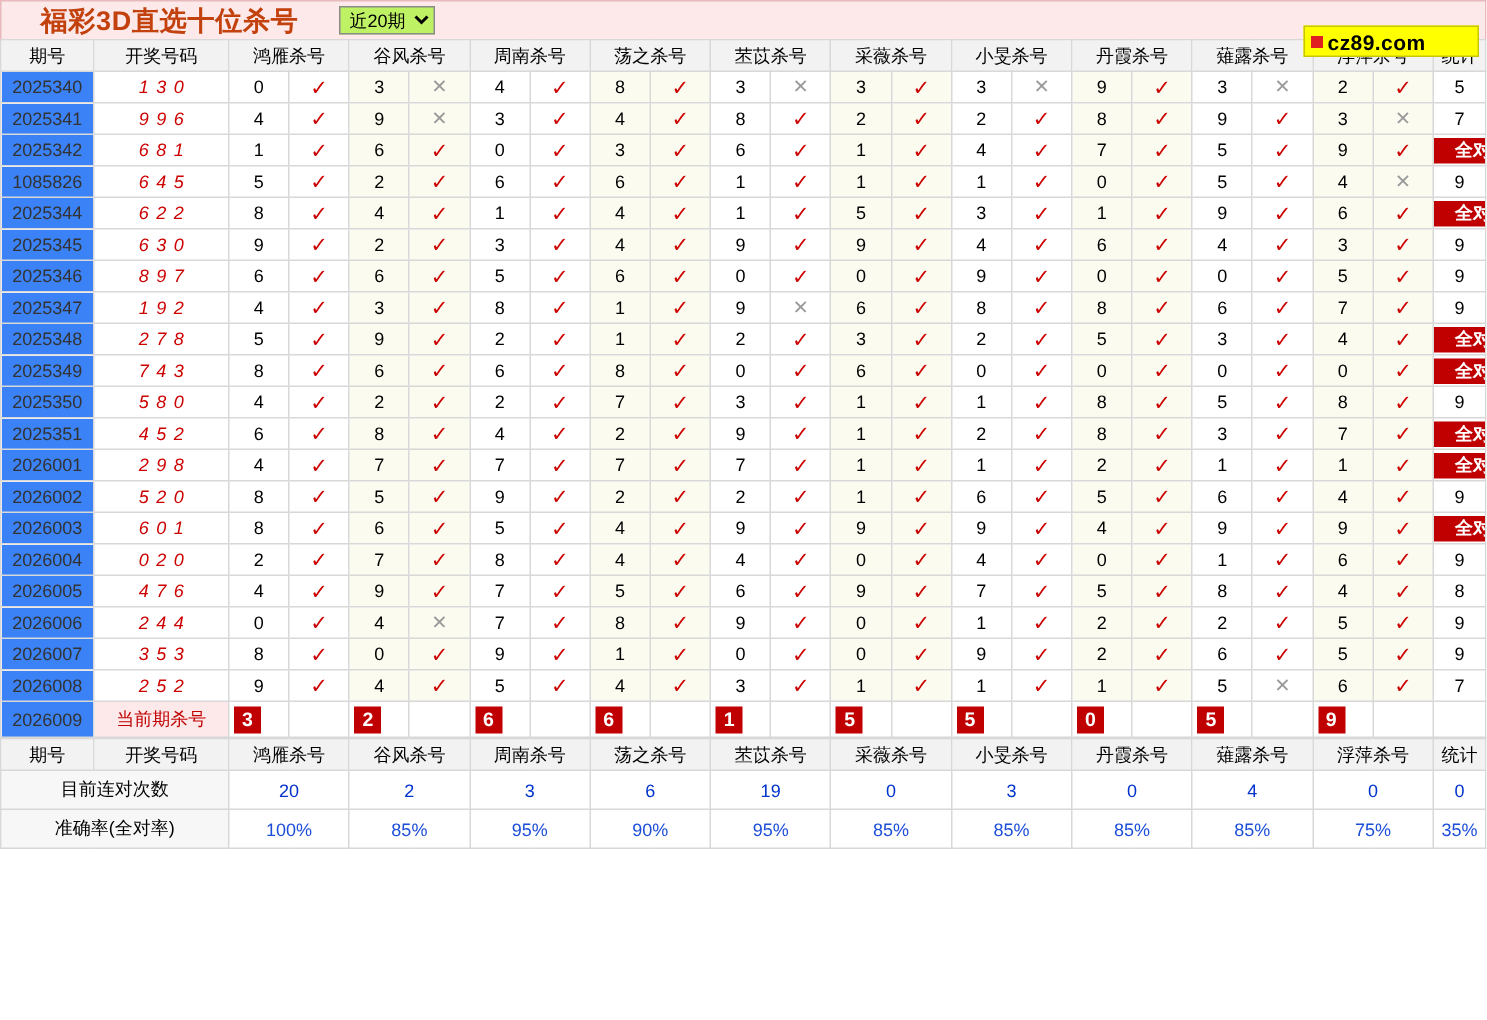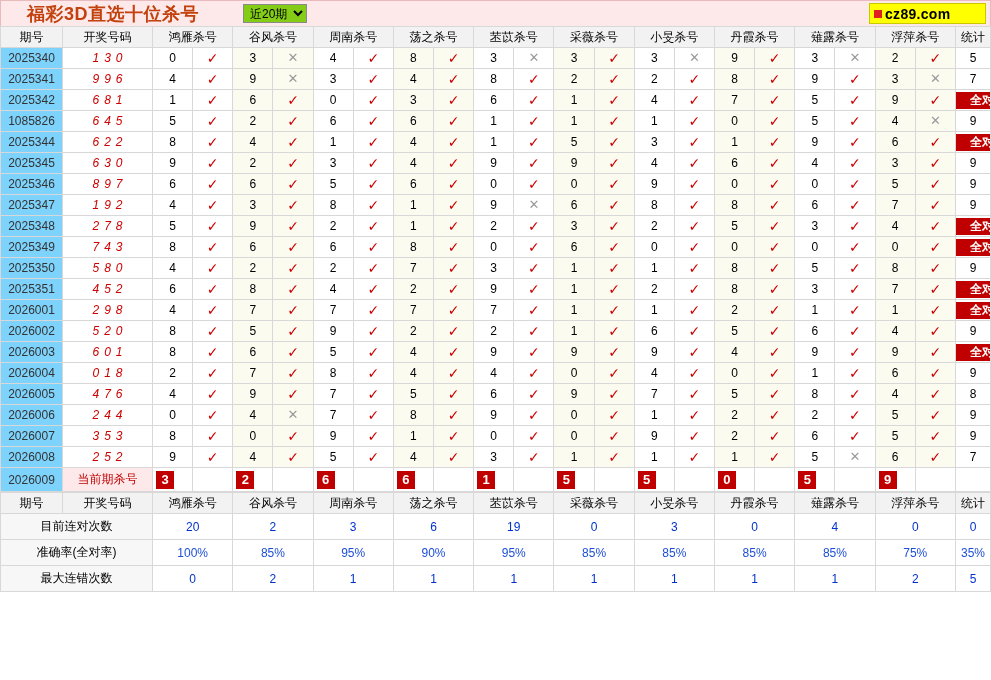--- a/index.html
+++ b/index.html
@@ -24,32 +24,32 @@
   }
   .top-title{
     font-weight:bold;
     font-size:18px;
     color:#c2410c;
     padding-left:14px;
     letter-spacing:0.5px;
     margin-left:12px;
   }
   .period-select{
-    margin-left:44px;
+    margin-left:27px;
     height:19px;
     font-size:12px;
     font-family:"Liberation Sans","DejaVu Sans",sans-serif;
     border:1px solid #8a8a8a;
-    background:#84cc16;
+    background:#bef264;
     padding:0 2px;
   }
   .logo{
     position:absolute;
     right:4px;
-    top:2px;
+    top:16px;
     width:117px;
     height:21px;
     background:#ffff00;
     border:1px solid #c8c800;
     display:flex;
     align-items:center;
     box-sizing:border-box;
   }
   .logo .dot{
     width:8px;height:8px;background:#e02020;margin:0 3px 0 4px;flex:none;
@@ -85,21 +85,21 @@
     font-size:12px;
     height:24px;
     border:1px solid #cfcfcf;
   }
   .col-period{width:62px;}
   .col-draw{width:90px;}
   .col-num{width:38px;}
   .col-mark{width:35px;}
   .col-total{width:35px;}
 
-  td.period{background:#7dd3fc;color:#333;font-size:12px;}
+  td.period{background:#3b82f6;color:#333;font-size:12px;}
   td.draw{
     background:#ffffff;
     color:#cc0000;
     letter-spacing:5px;
     font-size:13px;
     text-indent:5px;
     font-style:italic;
   }
   td.num{background:#ffffff;color:#000;}
   td.num.alt{background:#fbfbf0;}
@@ -584,21 +584,21 @@
         <td class="num col-num">9</td>
         <td class="mark col-mark"><span class="tick">✓</span></td>
         <td class="num col-num alt">9</td>
         <td class="mark col-mark alt"><span class="tick">✓</span></td>
         <td class="col-total allhit">
           <span class="allhit-box">全对</span>
         </td>
       </tr>
       <tr>
         <td class="period col-period">2026004</td>
-        <td class="draw col-draw">018</td>
+        <td class="draw col-draw">020</td>
         <td class="num col-num">2</td>
         <td class="mark col-mark"><span class="tick">✓</span></td>
         <td class="num col-num alt">7</td>
         <td class="mark col-mark alt"><span class="tick">✓</span></td>
         <td class="num col-num">8</td>
         <td class="mark col-mark"><span class="tick">✓</span></td>
         <td class="num col-num alt">4</td>
         <td class="mark col-mark alt"><span class="tick">✓</span></td>
         <td class="num col-num">4</td>
         <td class="mark col-mark"><span class="tick">✓</span></td>
@@ -802,28 +802,14 @@
         <td class="stat-val red" colspan="2">95%</td>
         <td class="stat-val red" colspan="2">90%</td>
         <td class="stat-val red" colspan="2">95%</td>
         <td class="stat-val red" colspan="2">85%</td>
         <td class="stat-val red" colspan="2">85%</td>
         <td class="stat-val red" colspan="2">85%</td>
         <td class="stat-val red" colspan="2">85%</td>
         <td class="stat-val red" colspan="2">75%</td>
         <td class="stat-val col-total red">35%</td>
       </tr>
-      <tr class="stats">
-        <td class="stat-label" colspan="2">最大连错次数</td>
-        <td class="stat-val" colspan="2">0</td>
-        <td class="stat-val" colspan="2">2</td>
-        <td class="stat-val" colspan="2">1</td>
-        <td class="stat-val" colspan="2">1</td>
-        <td class="stat-val" colspan="2">1</td>
-        <td class="stat-val" colspan="2">1</td>
-        <td class="stat-val" colspan="2">1</td>
-        <td class="stat-val" colspan="2">1</td>
-        <td class="stat-val" colspan="2">1</td>
-        <td class="stat-val" colspan="2">2</td>
-        <td class="stat-val col-total">5</td>
-      </tr>
     </tbody>
 </table>
 
 </body></html>

